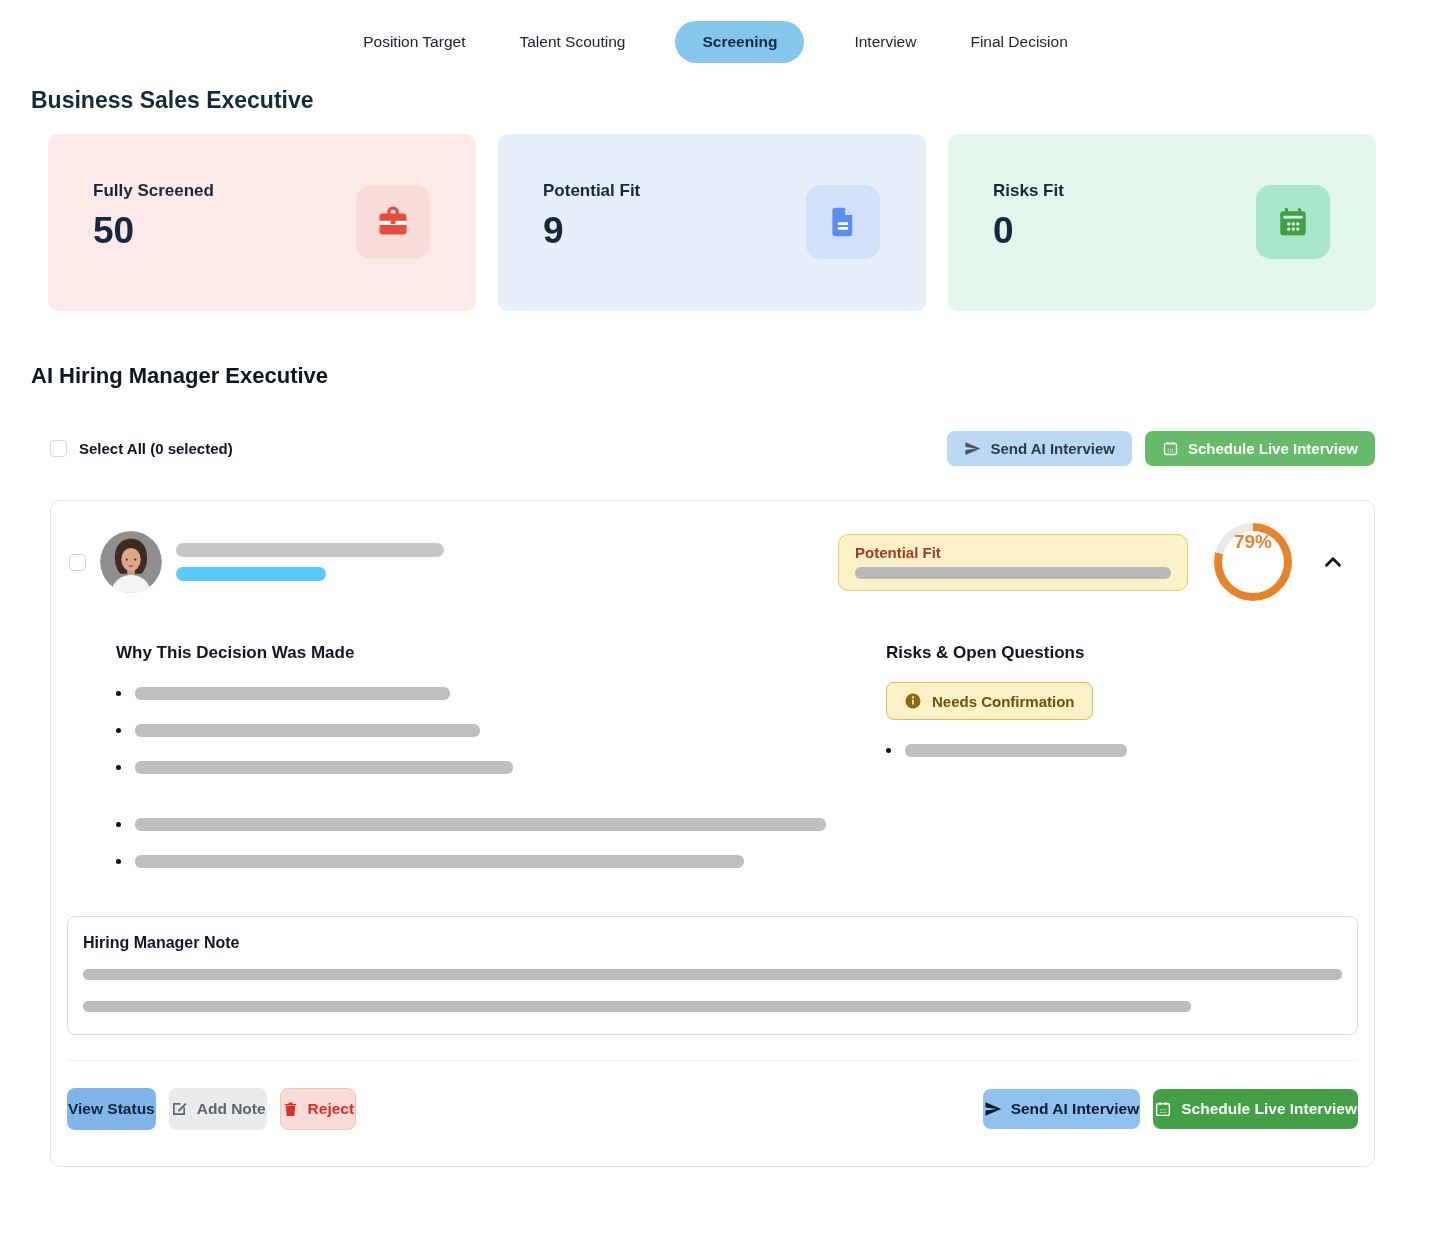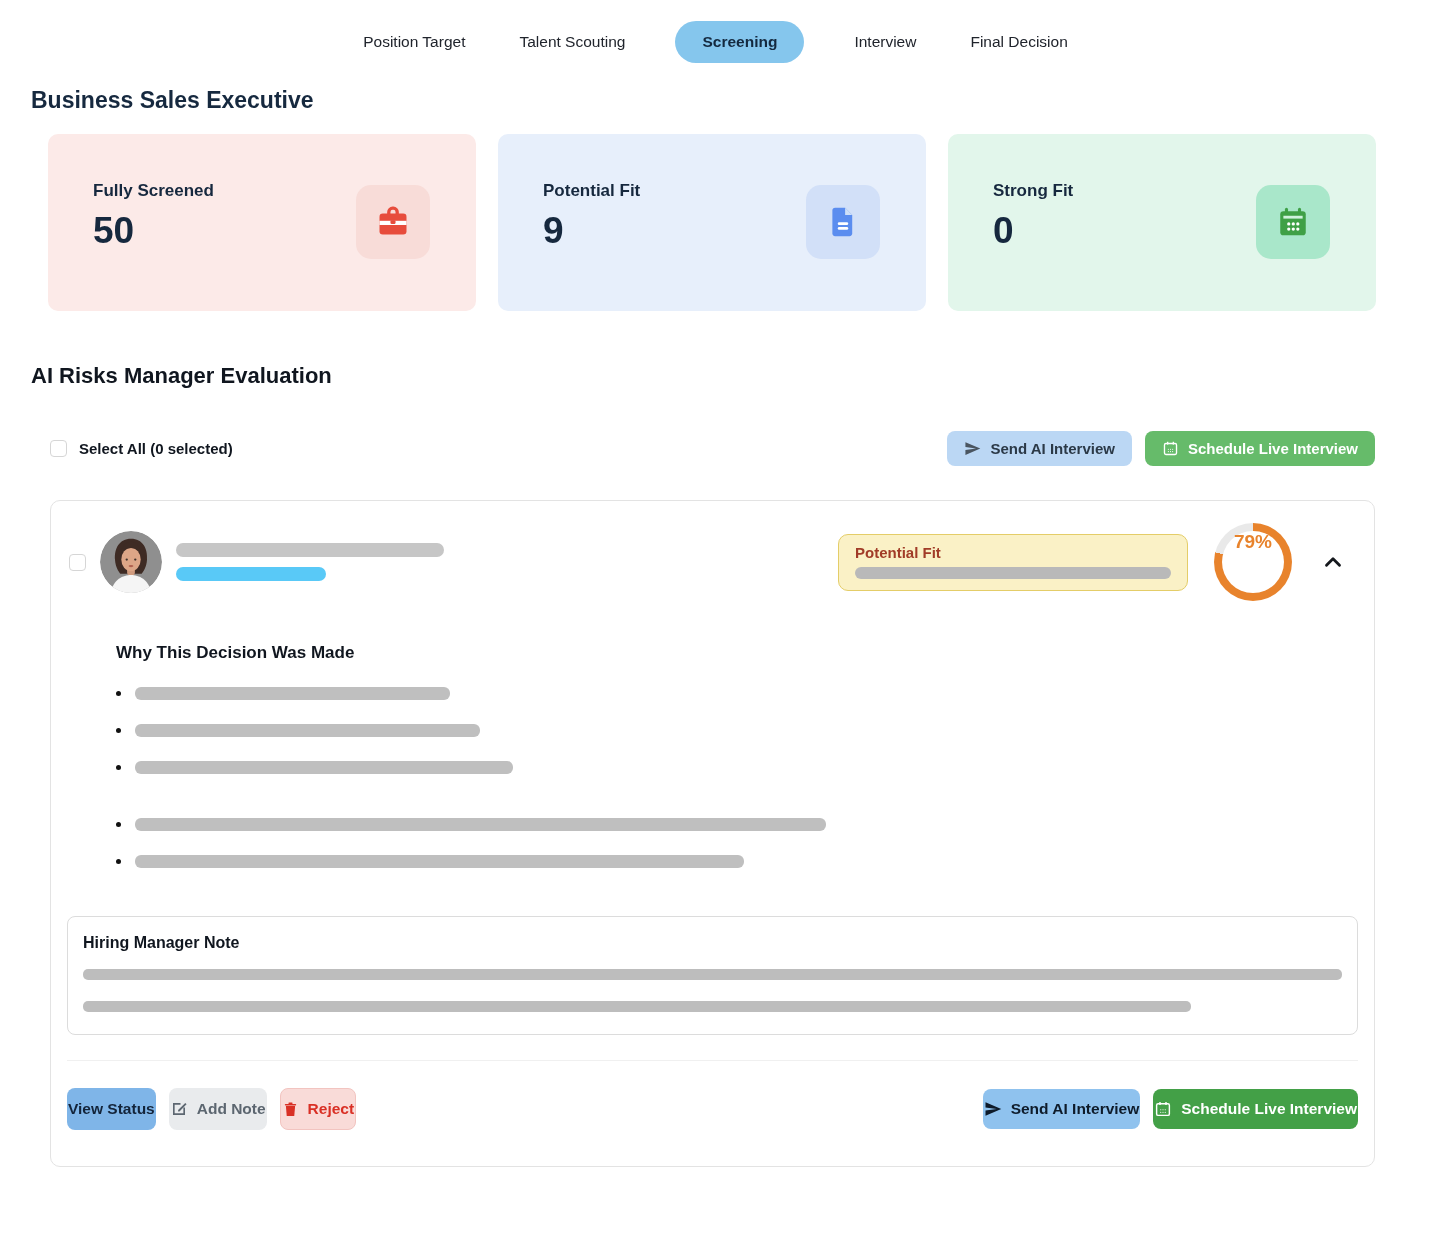--- a/index.html
+++ b/index.html
@@ -138,40 +138,40 @@
       <svg width="34" height="34" viewBox="0 0 24 24">
         <path d="M6.5 2h7l5 5v13a2 2 0 0 1-2 2h-10a2 2 0 0 1-2-2V4a2 2 0 0 1 2-2z" fill="#5B8DEF"></path>
         <path d="M13.5 2l5 5h-5z" fill="#CFE0F8"></path>
         <rect x="8.3" y="12.2" width="7.4" height="1.9" rx="0.95" fill="#ffffff"></rect>
         <rect x="8.3" y="15.6" width="7.4" height="1.9" rx="0.95" fill="#ffffff"></rect>
       </svg>
     </div>
   </div>
 
   <div class="stat-card green">
-    <div class="stat-label">Strong Fit</div>
+    <div class="stat-label">Risks Fit</div>
     <div class="stat-value">0</div>
     <div class="stat-icon-box">
       <svg width="34" height="34" viewBox="0 0 24 24">
         <rect x="3" y="4.4" width="18" height="17" rx="2.2" fill="#3FA046"></rect>
         <rect x="6.3" y="2" width="2.2" height="4.6" rx="1.1" fill="#3FA046"></rect>
         <rect x="15.5" y="2" width="2.2" height="4.6" rx="1.1" fill="#3FA046"></rect>
         <rect x="5.2" y="7.6" width="13.6" height="2" fill="#CFF2DD"></rect>
         <circle cx="9" cy="13.4" r="1.15" fill="#fff"></circle>
           <circle cx="12.2" cy="13.4" r="1.15" fill="#fff"></circle>
           <circle cx="15.4" cy="13.4" r="1.15" fill="#fff"></circle>
         <circle cx="9" cy="17" r="1.15" fill="#fff"></circle>
           <circle cx="12.2" cy="17" r="1.15" fill="#fff"></circle>
           <circle cx="15.4" cy="17" r="1.15" fill="#fff"></circle>
       </svg>
     </div>
   </div>
 </div>
 
-<h2 class="section-title">AI Risks Manager Evaluation</h2>
+<h2 class="section-title">AI Hiring Manager Executive</h2>
 
 <div class="toolbar">
   <div class="select-all">
     <div class="checkbox"></div>
     <span class="select-all-label">Select All (0 selected)</span>
   </div>
   <div class="toolbar-actions">
     <button class="btn btn-blue-soft">
       <span style="display:flex;">
         <svg width="17" height="17" viewBox="0 0 24 24" fill="#4A5560">
@@ -266,20 +266,39 @@
               <span class="bar" style="width:691px"></span>
             </li>
           <li>
               <span class="dot"></span>
               <span class="bar" style="width:609px"></span>
             </li>
         </ul>
       </div>
     </div>
 
+    <div>
+      <h3 class="sub-title">Risks &amp; Open Questions</h3>
+      <div class="confirm-badge">
+        <span style="display:flex;">
+          <svg width="18" height="18" viewBox="0 0 24 24">
+            <circle cx="12" cy="12" r="10" fill="#8A6A15"></circle>
+            <rect x="10.9" y="10" width="2.2" height="7" rx="1.1" fill="#FAF1C6"></rect>
+            <circle cx="12" cy="7" r="1.5" fill="#FAF1C6"></circle>
+          </svg>
+        </span>
+        <span class="confirm-badge-label">Needs Confirmation</span>
+      </div>
+      <ul class="bullets">
+        <li>
+            <span class="dot"></span>
+            <span class="bar" style="width:222px"></span>
+          </li>
+      </ul>
+    </div>
   </div>
 
   <div class="note-box">
     <div class="note-title">Hiring Manager Note</div>
     <div class="note-bar b1"></div>
     <div class="note-bar b2"></div>
   </div>
 
   <div class="divider"></div>
 

